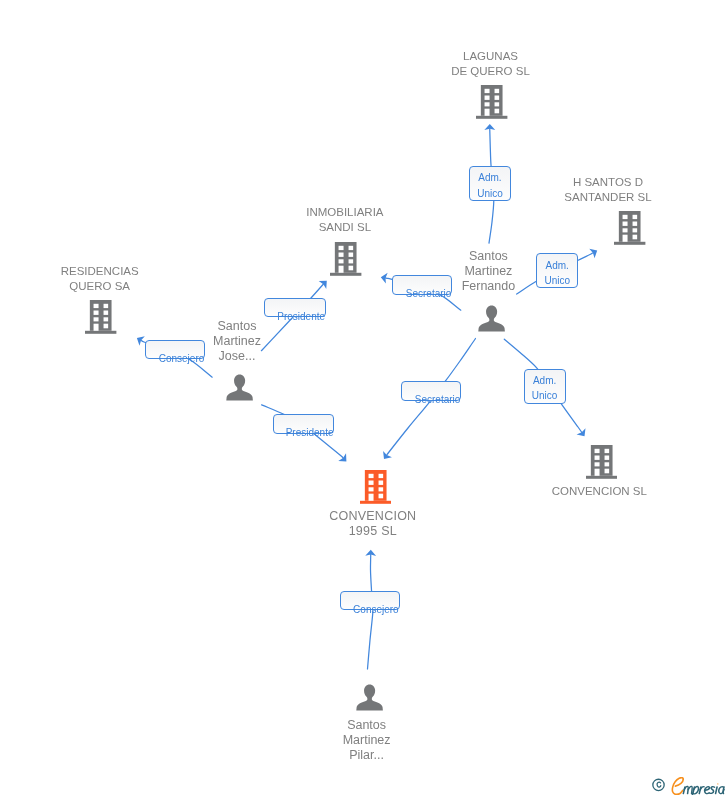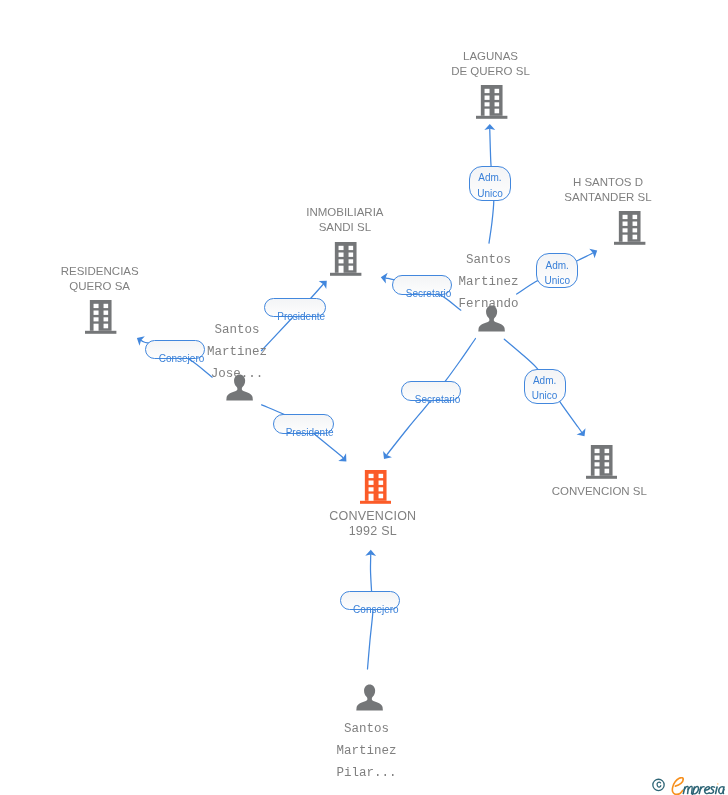--- a/index.html
+++ b/index.html
@@ -6,23 +6,23 @@
   html,body{margin:0;padding:0;background:#ffffff;}
   body{width:728px;height:795px;position:relative;overflow:hidden;
        font-family:"Liberation Sans",sans-serif;}
   #stage{position:absolute;left:0;top:0;width:728px;height:795px;background:#fff;}
   svg#edge-layer{position:absolute;left:0;top:0;}
   .node{position:absolute;left:0;top:0;}
   .icon-wrap{position:absolute;line-height:0;}
   .caption{position:absolute;text-align:center;color:#808080;font-size:11.5px;
            line-height:15px;white-space:pre-line;}
   .caption.focus{font-size:12.5px;line-height:15.5px;letter-spacing:0.25px;}
-  .caption.person{font-size:12.5px;line-height:22px;font-family:Liberation Mono, monospace;}
+  .caption.person{font-size:12.5px;line-height:15.0px;}
   .elabel{position:absolute;box-sizing:border-box;border:1.3px solid #4287dd;
-          border-radius:13px;background:linear-gradient(#f3f4f6,#fdfdfd);color:#3a80d8;font-size:10px;
+          border-radius:4px;background:linear-gradient(#f3f4f6,#fdfdfd);color:#3a80d8;font-size:10px;
           line-height:15.2px;text-align:center;white-space:pre-line;
           display:flex;align-items:center;justify-content:center;}
   .elabel>span{display:block;width:100%;position:relative;top:2px;}
   .elabel.one>span{top:9px;text-align:right;}
   #footer{position:absolute;left:652px;top:776.5px;line-height:0;}
 </style>
 </head>
 <body>
 
 <div id="stage">
@@ -160,21 +160,21 @@
             <rect x="18.55" y="10.5" width="4.6" height="4.4"></rect>
     <rect x="8.55" y="17.3" width="5.0" height="4.1"></rect>
             <rect x="18.55" y="17.3" width="4.6" height="4.1"></rect>
     <rect x="8.55" y="23.7" width="5.0" height="7.1"></rect>
             <rect x="18.55" y="23.7" width="4.6" height="4.6"></rect>
   </g>
 </svg></div>
   </div>
   <div class="node">
     <div class="caption focus" style="left:287.80px;top:508.70px;width:170px;">CONVENCION
-1992 SL</div>
+1995 SL</div>
     <div class="icon-wrap" style="left:359.5px;top:470.0px;"><svg width="31.4" height="33.8" viewBox="0 0 31.4 33.8">
   <g fill="#fb5b28">
     <rect x="4.85" y="0" width="21.7" height="30.8"></rect>
     <rect x="0" y="30.8" width="31.4" height="3.0"></rect>
   </g>
   <g fill="#ffffff">
     <rect x="8.55" y="3.8" width="5.0" height="4.3"></rect>
             <rect x="18.55" y="3.8" width="4.6" height="4.3"></rect>
     <rect x="8.55" y="10.5" width="5.0" height="4.4"></rect>
             <rect x="18.55" y="10.5" width="4.6" height="4.4"></rect>

